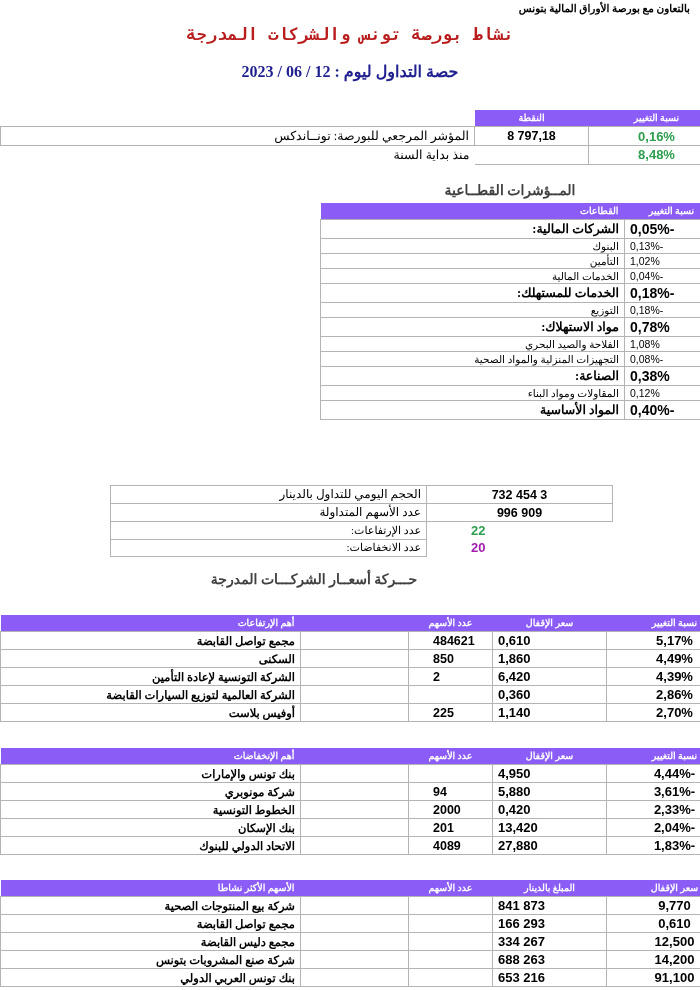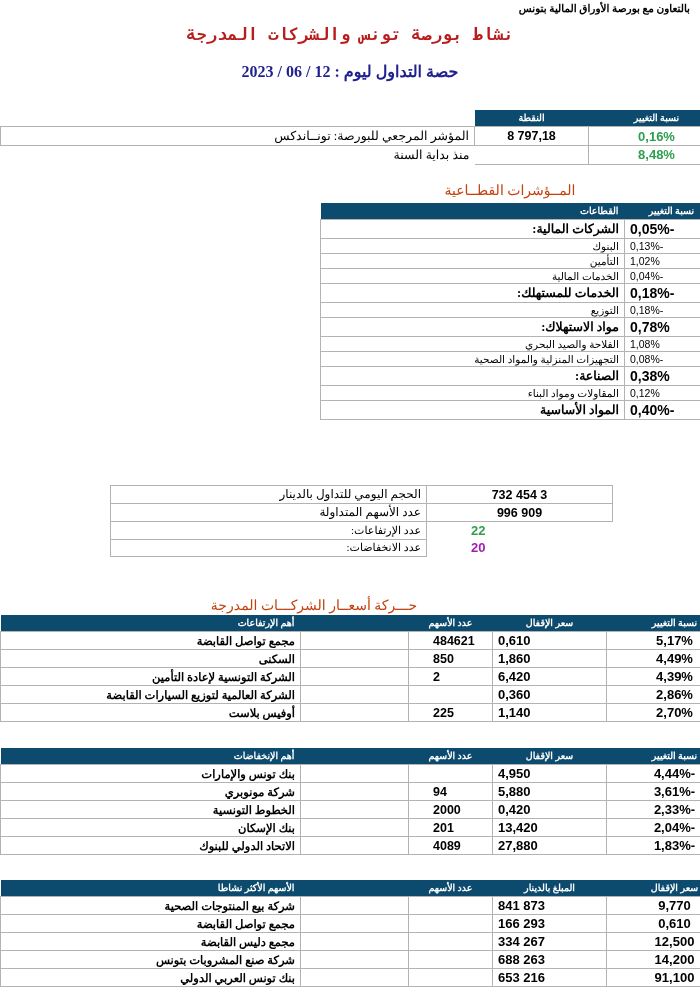--- a/index.html
+++ b/index.html
@@ -43,21 +43,21 @@
     direction: ltr;
   }
 
   
   table {
     border-collapse: collapse;
     font-size: 12px;
     table-layout: fixed;
   }
   th {
-    background: #0c4a6e;
+    background: #8b5cf6;
     color: #ffffff;
     font-size: 9.5px;
     font-weight: bold;
     padding: 2px 4px 3px 4px;
     text-align: center;
     border: none;
     white-space: nowrap;
   }
   td {
     border: 1px solid #b3b3b3;
@@ -74,27 +74,27 @@
   #index-table th.h-pt  { width: 106px; }
   #index-table th.h-sp  { width: 466px; background: transparent; }
   #index-table td.c-chg { font-size: 13px; text-align: center; }
   #index-table td.c-pt  { font-size: 12.5px; text-align: center; }
   #index-table td.c-lbl { font-size: 12.5px; text-align: right; font-family: "Liberation Serif", serif; font-weight: normal; }
   #index-table tr.r2 td.c-pt { border-left: none; border-right: none; }
 
   
   .section-head {
     font-size: 14px;
-    font-weight: normal;
-    color: #c2410c;
+    font-weight: bold;
+    color: #404040;
     text-align: center;
     letter-spacing: .3px;
   }
   #sect-head  { top: 182px; left: 320px; width: 380px; }
-  #move-head  { top: 597px; left: 0;    width: 628px; }
+  #move-head  { top: 571px; left: 0;    width: 628px; }
 
   
   #sector-table { top: 203px; left: 320px; width: 380px; }
   #sector-table th.s-chg { width: 86px; }
   #sector-table th.s-nam { width: 294px; text-align: right; padding-right: 6px; }
   #sector-table td.s-chg { text-align: left; font-family: "Liberation Sans", sans-serif; }
   #sector-table td.s-nam { text-align: right; font-size: 11.5px; }
   #sector-table tr.grp td.s-chg { font-size: 14px; font-weight: bold; }
   #sector-table tr.grp td.s-nam { font-weight: bold; font-size: 12.5px; }
   #sector-table tr.sub td.s-chg { font-size: 10.5px; font-weight: normal; }

